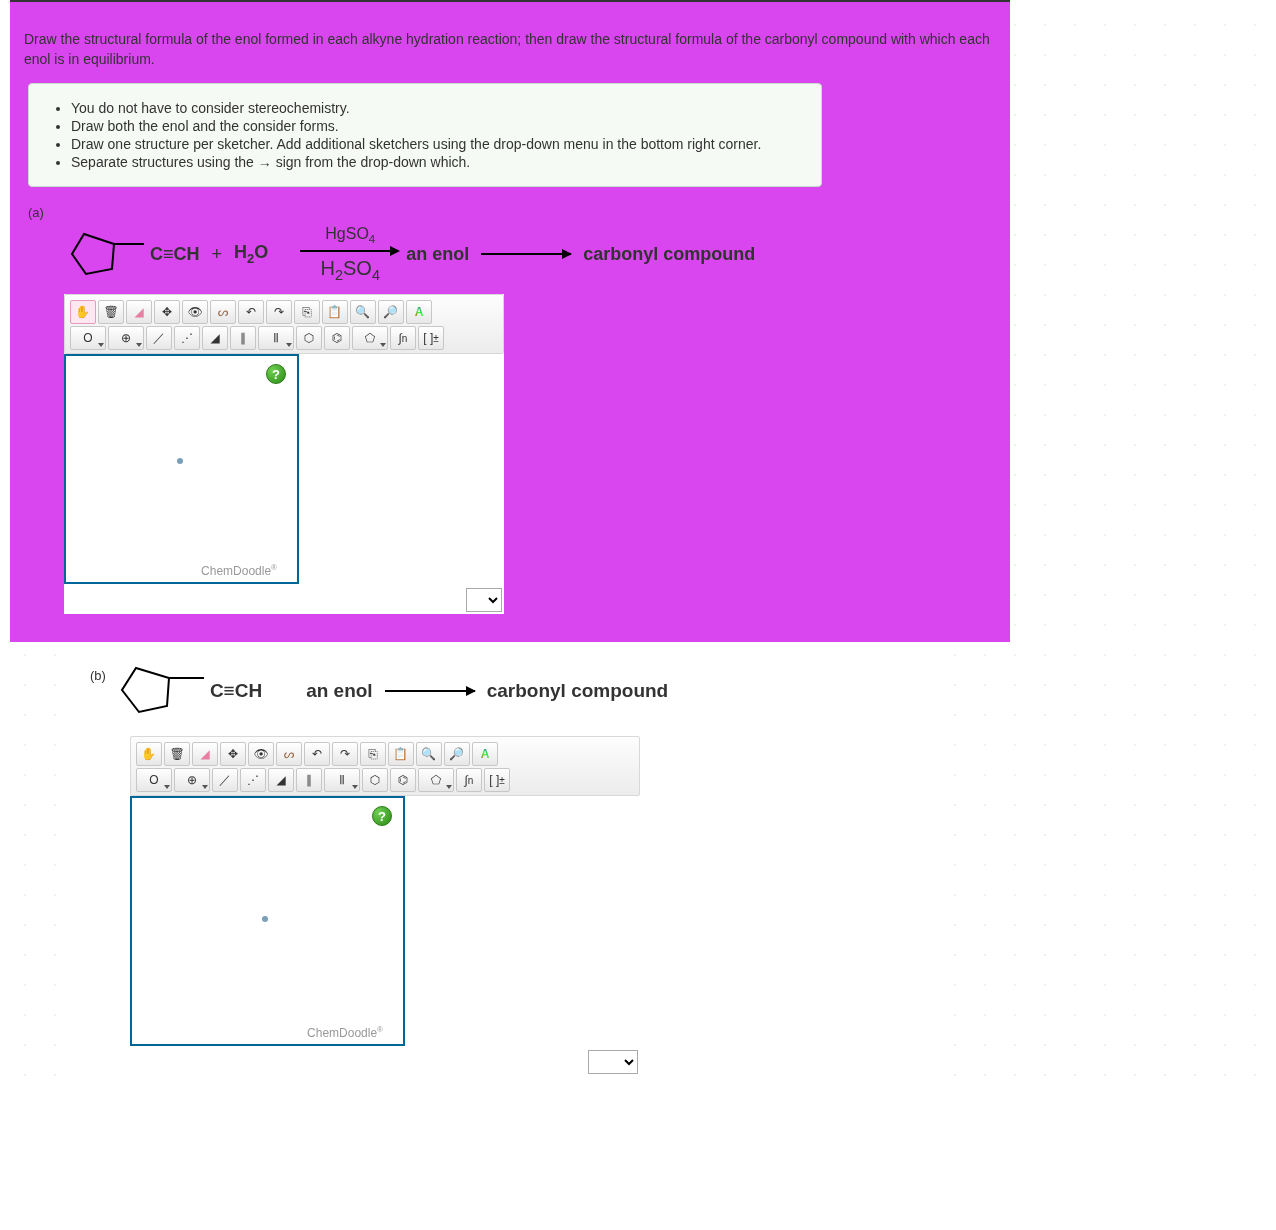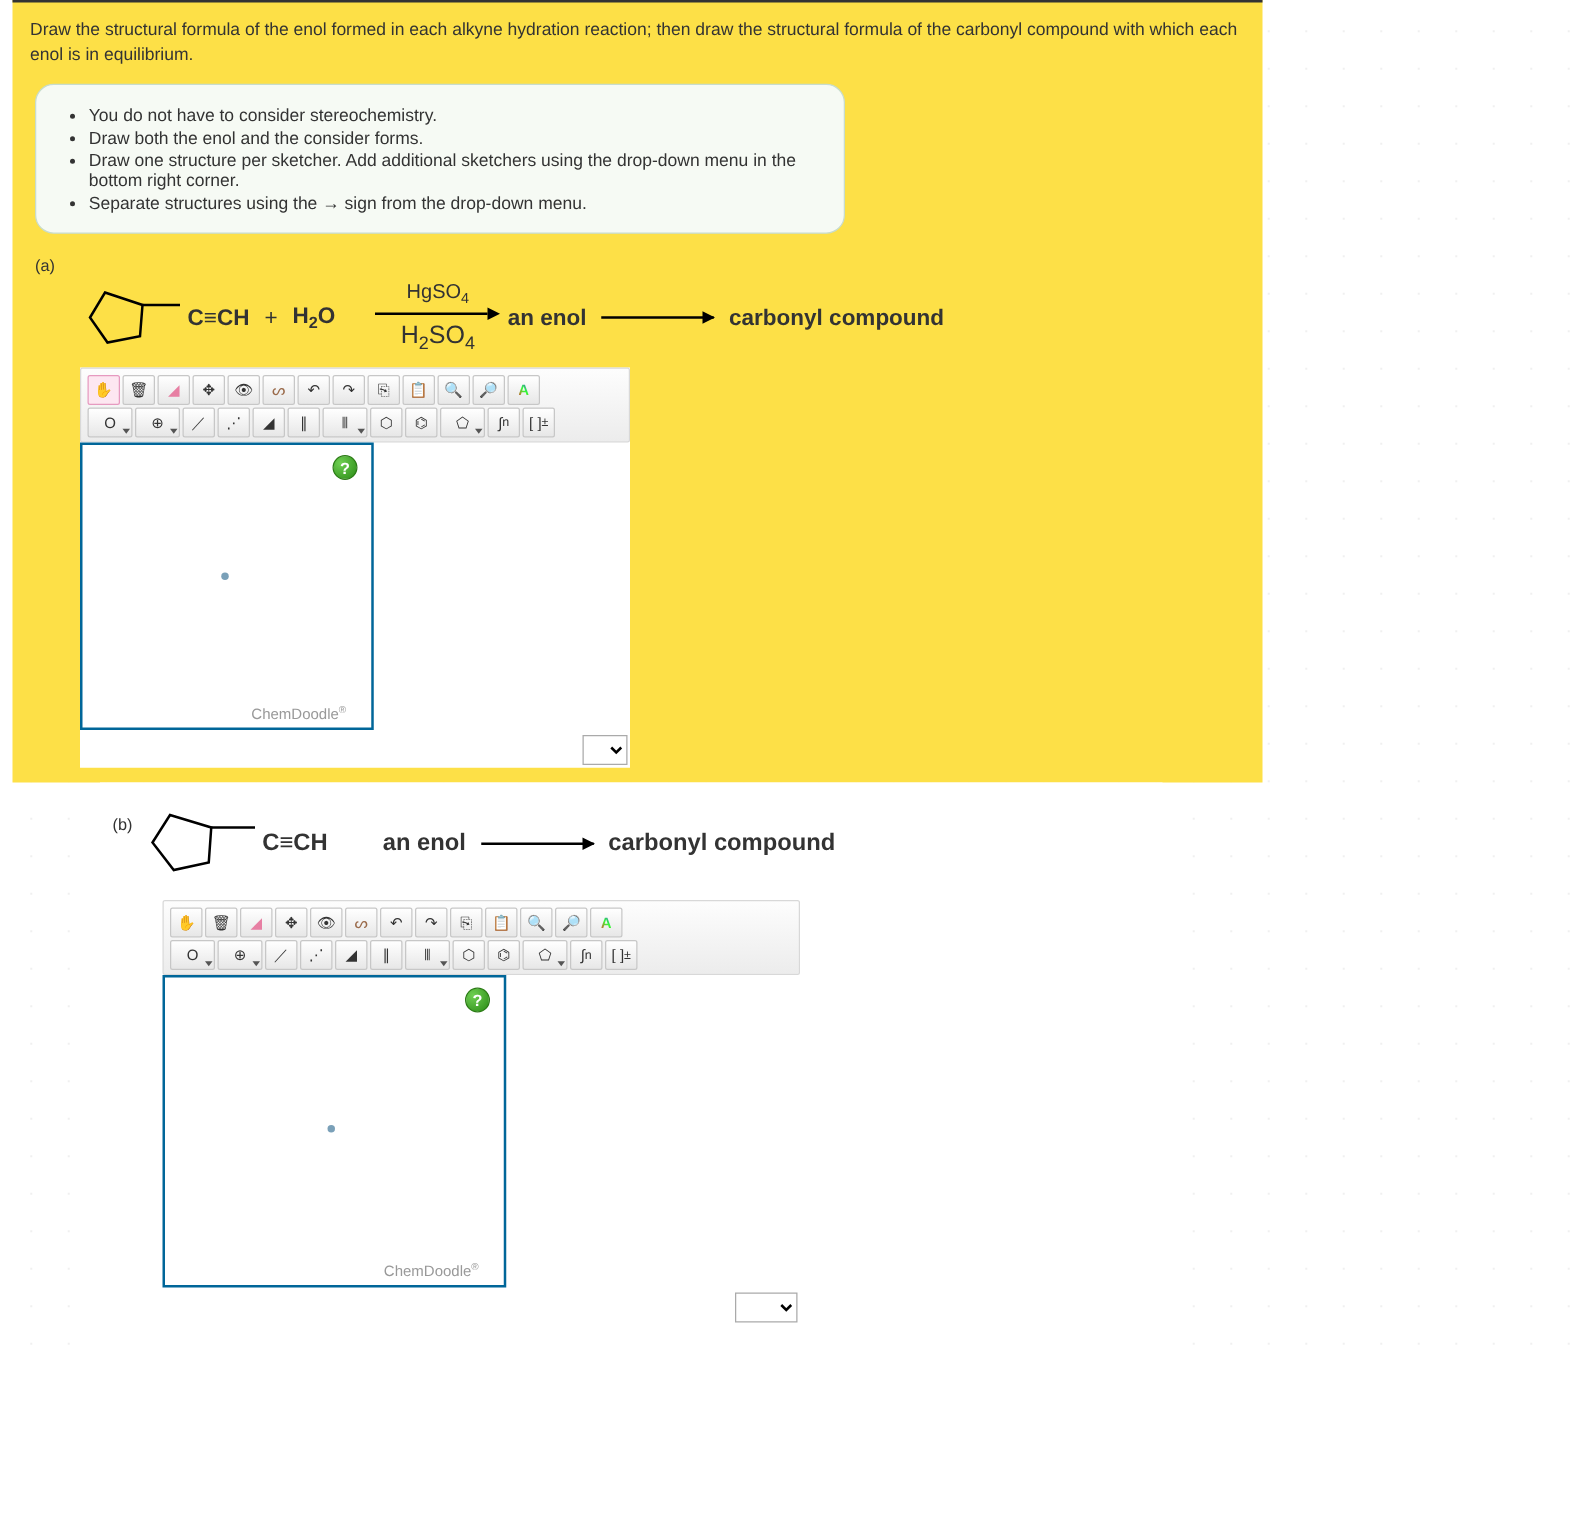--- a/index.html
+++ b/index.html
@@ -18,34 +18,34 @@
     top: 0; left: 0; right: 0; bottom: 0;
     background-image: radial-gradient(circle, #ccc 1px, transparent 1px);
     background-size: 30px 30px;
     background-position: 10px 10px;
     z-index: 0;
     opacity: 0.3;
   }
   .main-panel {
     position: relative;
     z-index: 1;
-    background: #fde047;
+    background: #d946ef;
     width: 1000px;
     margin-left: 10px;
     border-top: 2px solid #333;
-    padding: 12px 14px;
+    padding: 28px 14px;
   }
   .question-text { line-height: 1.4; margin-bottom: 14px; }
   .hint-box {
     border: 1px solid #c8dccc;
     background: #f6faf4;
-    border-radius: 15px;
+    border-radius: 4px;
     padding: 14px 22px;
     margin: 8px 0 18px 4px;
-    width: 648px;
+    width: 794px;
   }
   .hint-box ul { margin: 0; padding-left: 20px; }
   .hint-box li { margin: 2px 0; }
   .part-label { font-size: 13px; margin: 4px 0 0 4px; }
   .reaction-row {
     display: flex;
     align-items: center;
     gap: 6px;
     margin: 4px 0 10px 40px;
   }
@@ -229,21 +229,21 @@
 
 <div class="main-panel">
 
   <div class="question-text">Draw the structural formula of the enol formed in each alkyne hydration reaction; then draw the structural formula of the carbonyl compound with which each enol is in equilibrium.</div>
 
   <div class="hint-box">
     <ul>
       <li>You do not have to consider stereochemistry.</li>
       <li>Draw both the enol and the consider forms.</li>
       <li>Draw one structure per sketcher. Add additional sketchers using the drop-down menu in the bottom right corner.</li>
-      <li>Separate structures using the → sign from the drop-down menu.</li>
+      <li>Separate structures using the → sign from the drop-down which.</li>
     </ul>
   </div>
 
   <div class="part-label">(a)</div>
   <div class="reaction-row">
 
     <svg width="90" height="60">
       <polygon points="20,10 50,20 48,45 22,50 8,30" fill="none" stroke="#000" stroke-width="2"></polygon>
       <line x1="50" y1="20" x2="80" y2="20" stroke="#000" stroke-width="2"></line>
     </svg>

